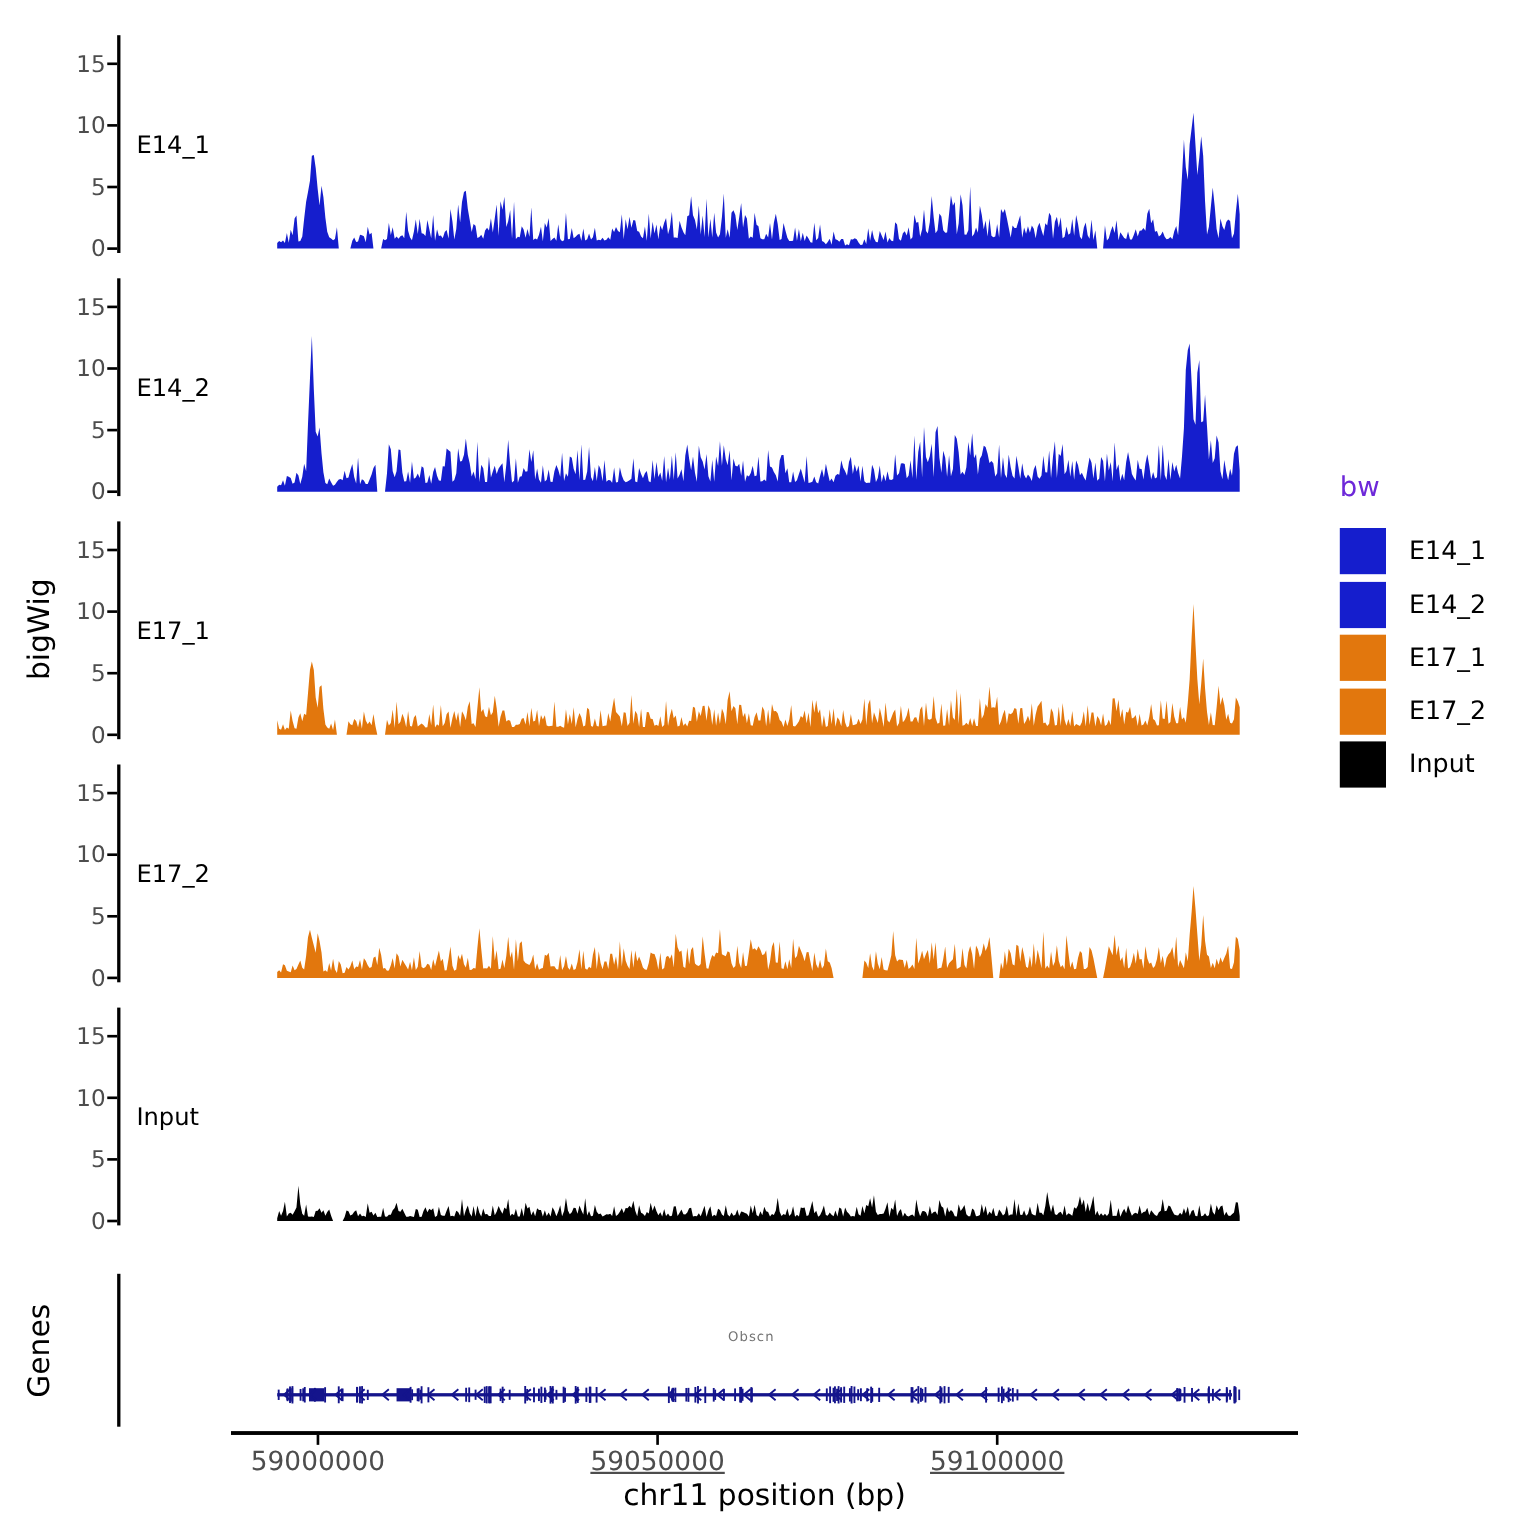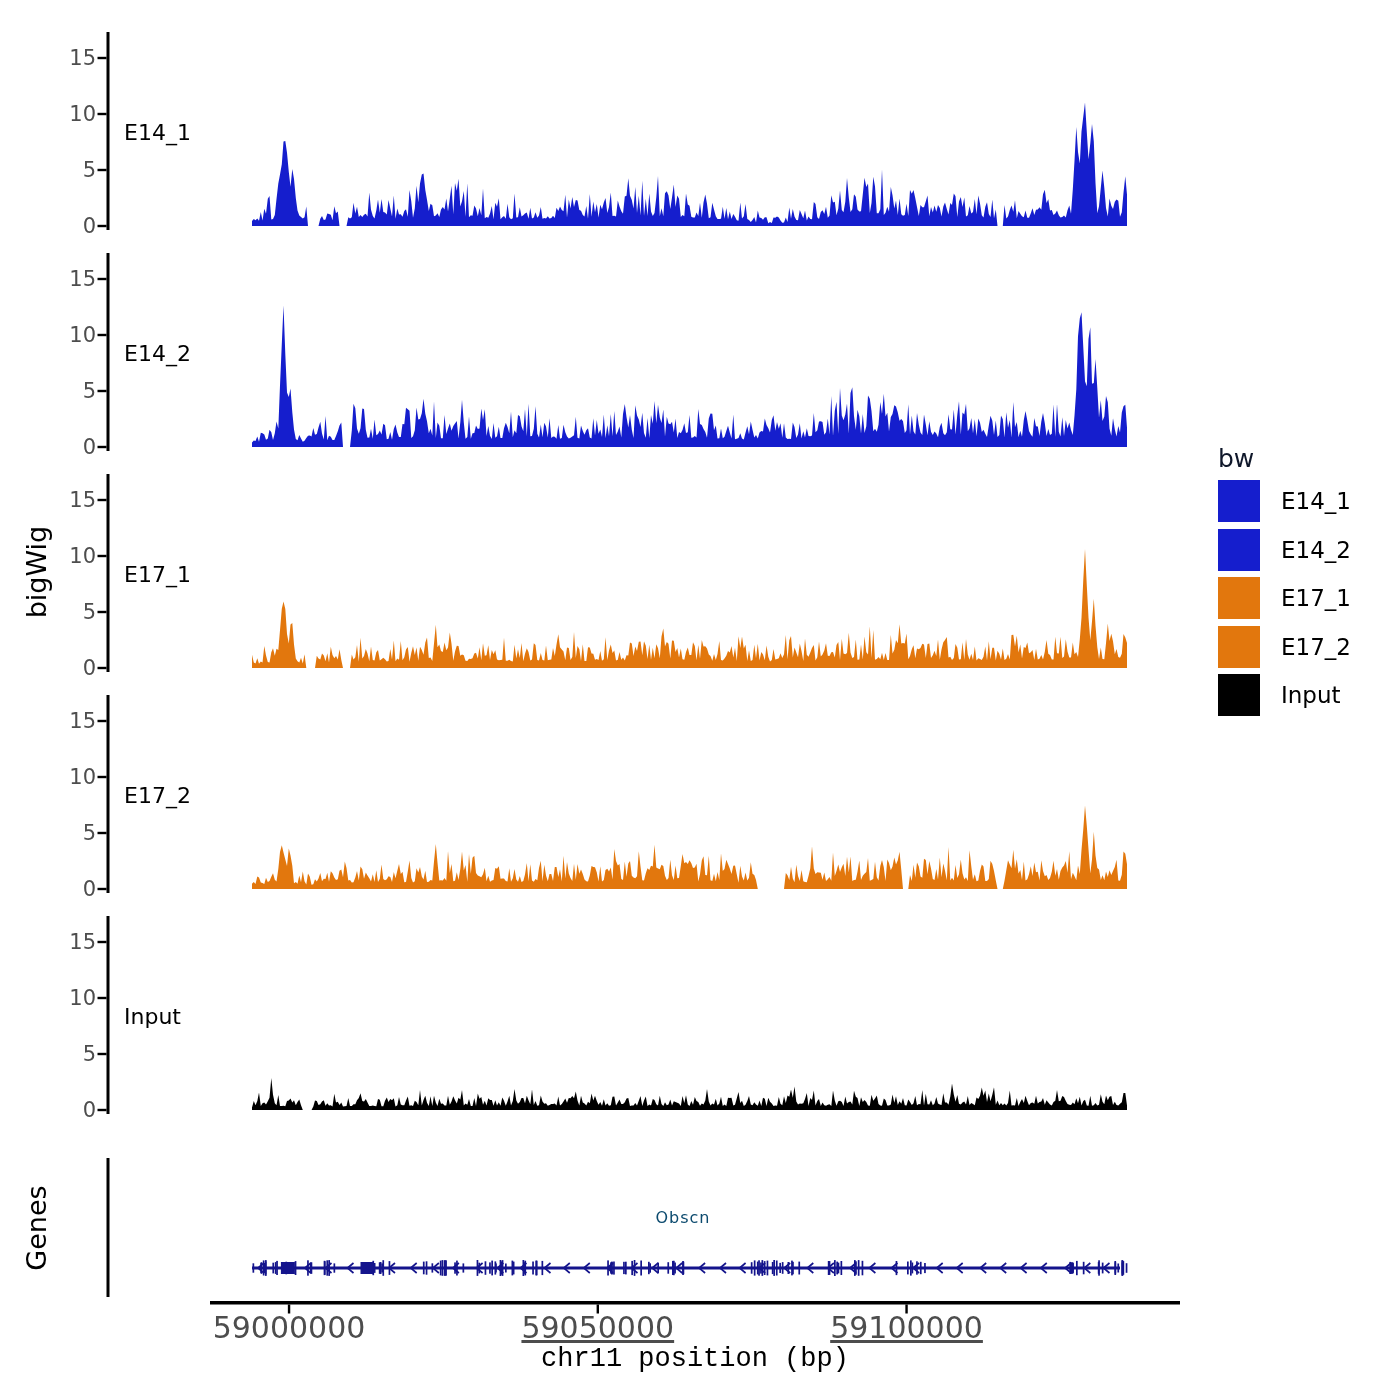--- a/index.html
+++ b/index.html
@@ -3,29 +3,29 @@
 <meta charset="utf-8">
 <style>
   html,body{margin:0;padding:0;background:#ffffff;}
   .figure{
     position:relative;width:1400px;height:1400px;background:#ffffff;overflow:hidden;
     font-family:"DejaVu Sans","Liberation Sans",sans-serif;
   }
   .figure svg{position:absolute;left:0;top:0;}
   .txt{position:absolute;white-space:nowrap;}
   .ytick{color:#4d4d4d;font-size:21px;width:62px;text-align:right;line-height:24px;}
-  .xtick{color:#4d4d4d;font-size:30px;width:180px;text-align:center;line-height:24px;}
+  .xtick{color:#4d4d4d;font-size:24px;width:180px;text-align:center;line-height:24px;}
   .tracklab{color:#000000;font-size:22px;line-height:26px;}
   .rot-title{
     color:#000000;font-size:27px;
     transform:translate(-50%,-50%) rotate(-90deg);
   }
-  .xtitle{color:#000000;font-size:27px;transform:translateX(-50%);font-family:Liberation Mono, monospace;}
-  .genename{color:#0c4a6e;font-size:16px;letter-spacing:1px;transform:translateX(-50%);}
-  .legend-title{color:#0f172a;font-size:25px;margin-top:16px;}
+  .xtitle{color:#000000;font-size:27px;transform:translateX(-50%);}
+  .genename{color:#737373;font-size:12px;letter-spacing:1px;transform:translateX(-50%);}
+  .legend-title{color:#6d28d9;font-size:25px;}
   .lkey{position:absolute;width:42px;height:42px;}
   .llab{position:absolute;color:#000000;font-size:23px;line-height:42px;}
 </style>
 </head>
 <body>
 
 <div class="figure">
 
   <svg id="plot-svg" width="1400" height="1400">
       <rect x="106.5" y="32" width="3" height="198" fill="#000"></rect>

